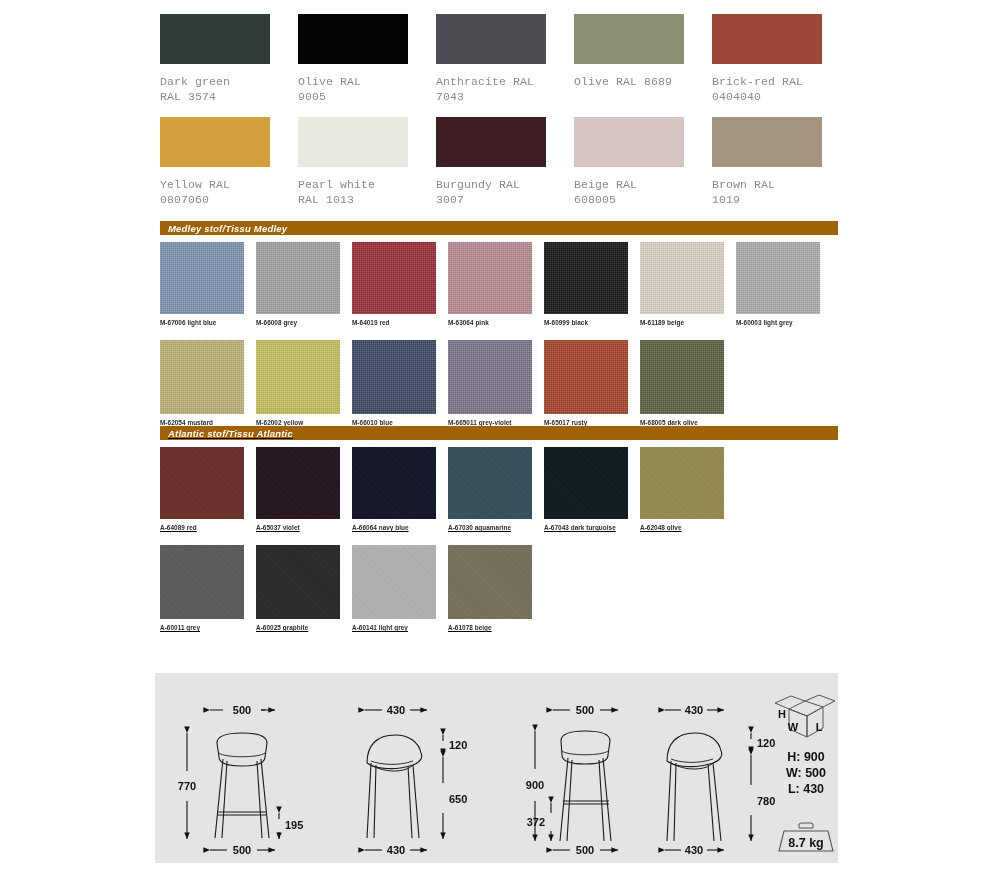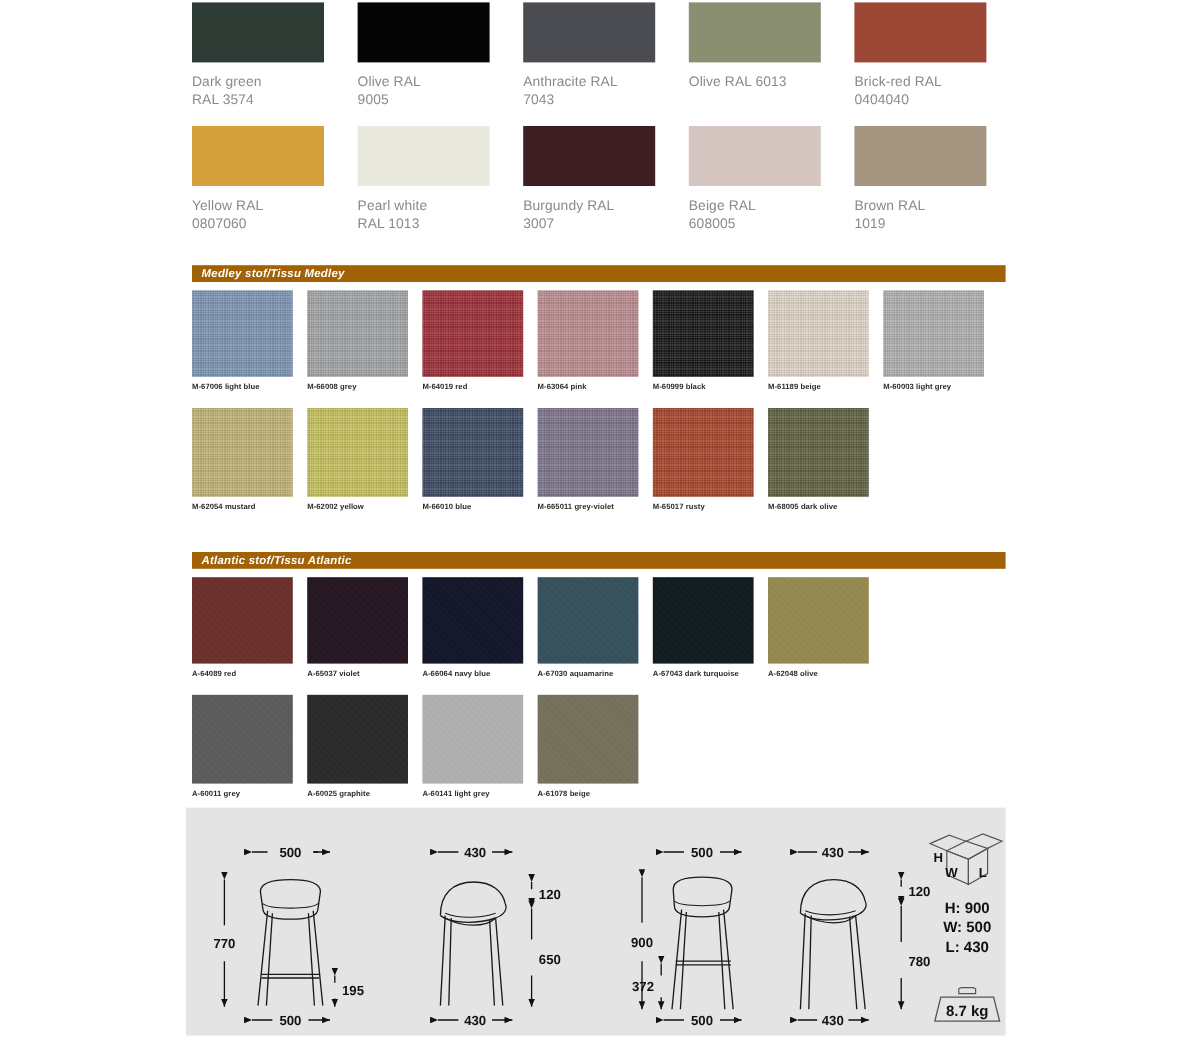--- a/index.html
+++ b/index.html
@@ -7,41 +7,41 @@
     width:1000px;height:875px;
     background:#ffffff;
     font-family:"Liberation Sans", sans-serif;
     position:relative;
     overflow:hidden;
     -webkit-font-smoothing:antialiased;
   }
 
   
   #ral-section{
-    position:absolute;left:160px;top:2px;width:690px;
+    position:absolute;left:160px;top:14px;width:690px;font-family:Liberation Mono, monospace;
   }
   .ral-row{display:flex;}
   .ral-row + .ral-row{margin-top:13px;}
   .ral-cell{width:142px;margin-right:0;}
   .ral-chip{
     width:110px;height:50px;display:block;
   }
   .ral-label{
     margin-top:10px;
     font-size:11.5px;
     line-height:15px;
     color:#8a8a8a;
     letter-spacing:.1px;
     white-space:pre-line;
   }
 
   
   .fabric-section{position:absolute;left:160px;width:690px;}
   #medley-section{top:221px;}
-  #atlantic-section{top:460px;}
+  #atlantic-section{top:426px;text-decoration:underline;}
 
   .sec-header{
     width:678px;height:14px;
     background:#a16207;
     display:flex;align-items:center;
     padding-left:8px;
     box-sizing:border-box;
   }
   .sec-header-title{
     font-size:9.5px;
@@ -116,21 +116,21 @@
     <div class="ral-cell">
       <span class="ral-chip" style="background:#050505"></span>
       <div class="ral-label"><span>Olive RAL</span><br><span>9005</span></div>
     </div>
     <div class="ral-cell">
       <span class="ral-chip" style="background:#4b4c51"></span>
       <div class="ral-label"><span>Anthracite RAL</span><br><span>7043</span></div>
     </div>
     <div class="ral-cell">
       <span class="ral-chip" style="background:#8b8f72"></span>
-      <div class="ral-label"><span>Olive RAL 6013</span></div>
+      <div class="ral-label"><span>Olive RAL 8689</span></div>
     </div>
     <div class="ral-cell">
       <span class="ral-chip" style="background:#9d4736"></span>
       <div class="ral-label"><span>Brick-red RAL</span><br><span>0404040</span></div>
     </div>
   </div>
 
   <div class="ral-row">
     <div class="ral-cell">
       <span class="ral-chip" style="background:#d4a03c"></span>

